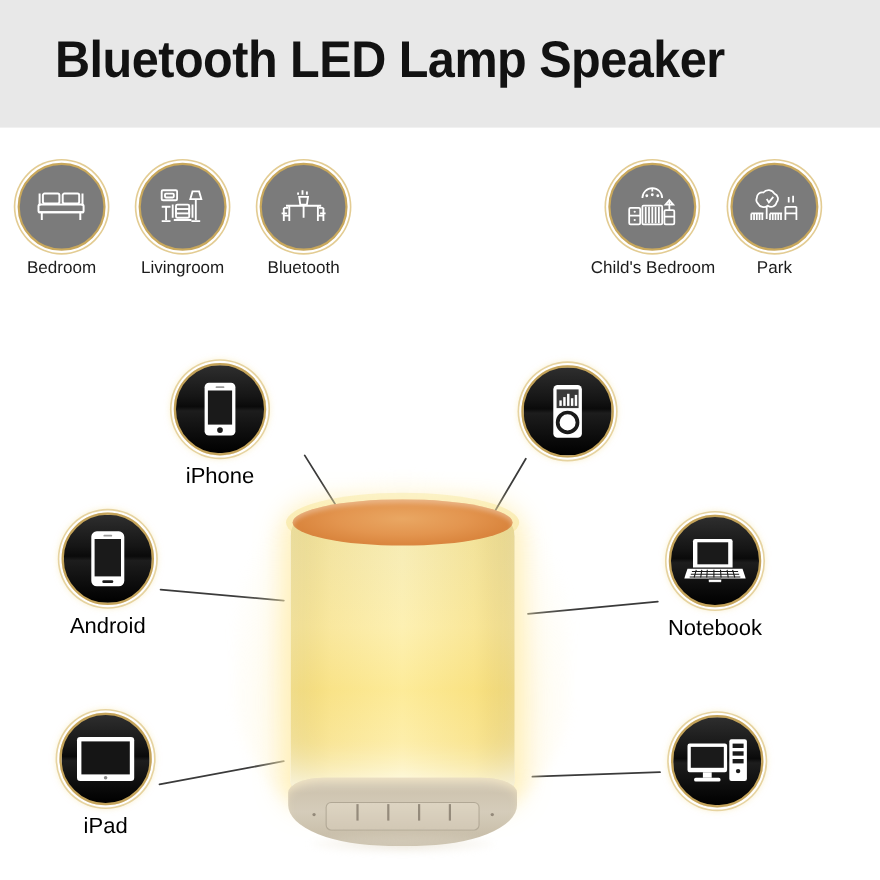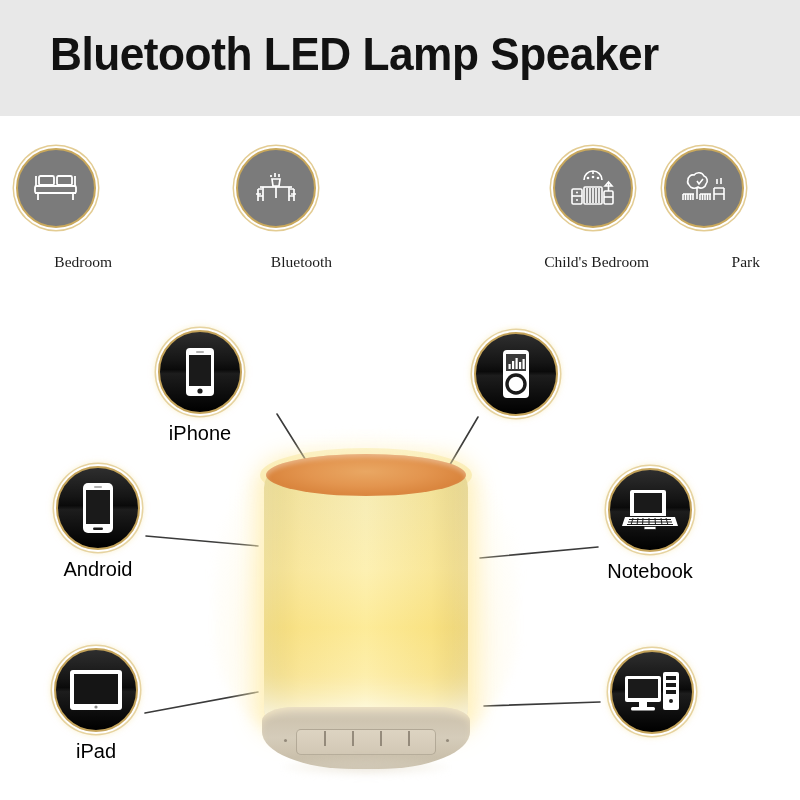--- a/index.html
+++ b/index.html
@@ -60,26 +60,25 @@
     border-radius: 50%;
     background: #7b7b7b;
     border: 2.5px solid #c9a85c;
     box-shadow: 0 0 0 2px #ffffff, 0 0 0 3.5px #e3cc93;
     display: flex;
     align-items: center;
     justify-content: center;
   }
   .scene-circle svg { display: block; }
   .scene-label {
-    margin-top: 25px;
+    margin-top: 7px;
     font-size: 15.5px;
     color: #1c1c1c;
     white-space: nowrap;
-    font-family: Liberation Serif, serif;
-    text-align: right;
+    font-family: Liberation Sans, sans-serif;
   }
 
   
   .device-item {
     position: absolute;
     width: 140px;
     text-align: center;
   }
   .device-circle {
     position: relative;
@@ -271,20 +270,38 @@
           <path d="M3 5 L3 16 M42 5 L42 16"></path>
           <rect x="2" y="15" width="41" height="7" rx="1.5"></rect>
           <path d="M2 22 L43 22"></path>
           <path d="M5 22 L5 29 M40 22 L40 29"></path>
         </g>
       </svg>
     </div>
     <div class="scene-label">Bedroom</div>
   </div>
 
+  <div class="scene-item" style="left:110px;top:0px;">
+    <div class="scene-circle">
+      <svg width="44" height="36" viewBox="0 0 44 36">
+        <g fill="none" stroke="#ffffff" stroke-width="1.7">
+          <rect x="3" y="3" width="14" height="9" rx="1.2"></rect>
+          <rect x="6" y="6" width="8" height="3.5" rx="0.8"></rect>
+          <path d="M31 4 L37 4 L39 11 L29 11 Z"></path>
+          <path d="M34 11 L34 30 M30 31 L38 31"></path>
+          <rect x="16" y="16" width="12" height="12" rx="1.2"></rect>
+          <path d="M13 16 L13 28 M31 16 L31 28"></path>
+          <rect x="16" y="20" width="12" height="4"></rect>
+          <path d="M3 18 L11 18 M7 18 L7 30 M3 31 L11 31"></path>
+          <path d="M14 30 L30 30"></path>
+        </g>
+      </svg>
+    </div>
+    <div class="scene-label">Livingroom</div>
+  </div>
 
   <div class="scene-item" style="left:220px;top:0px;">
     <div class="scene-circle">
       <svg width="44" height="36" viewBox="0 0 44 36">
         <g fill="none" stroke="#ffffff" stroke-width="1.7">
           <path d="M21 3 L21 7 M25 4 L25 7 M17 5 L17 7"></path>
           <path d="M18 9 L26 9 L25 16 L19 16 Z"></path>
           <path d="M6 17 L38 17"></path>
           <path d="M9 17 L9 31 M35 17 L35 31 M22 17 L22 28"></path>
           <path d="M4 19 L8 19 M4 19 L4 31 M2 24 L7 24"></path>

